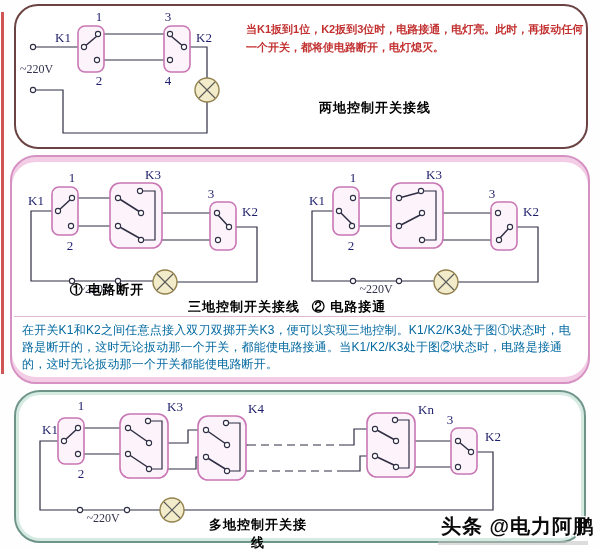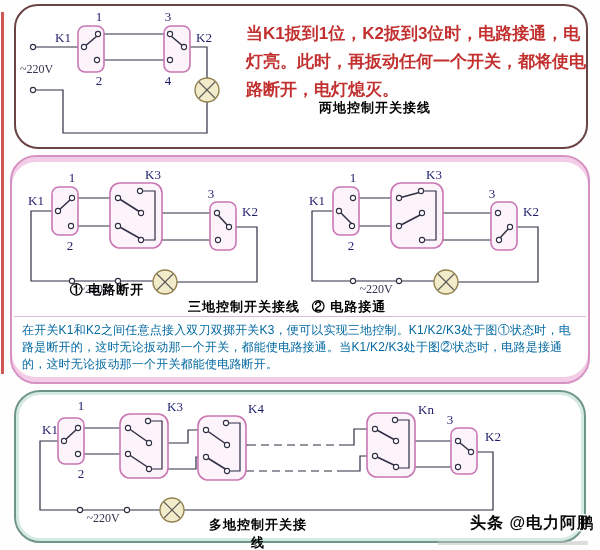--- a/index.html
+++ b/index.html
@@ -20,24 +20,24 @@
   .term{fill:#ffffff;stroke:#2e2e44;stroke-width:1.1;}
   .sbox{fill:#fdf3fa;stroke:#c877b4;stroke-width:1.6;}
   .lampc{fill:#f3ecca;stroke:#93824f;stroke-width:1.4;}
   .lampx{stroke:#5a5a5a;stroke-width:1.1;}
   .slabel{font:13px "Liberation Serif",serif;fill:#1d1d6b;}
   .num{font:13px "Liberation Serif",serif;fill:#1d1d6b;}
   .volt{font:12px "Liberation Serif",serif;fill:#33334d;}
   .cap{position:absolute;color:#000000;font-weight:bold;font-size:13px;text-align:center;
        letter-spacing:1px;font-family:Liberation Sans, sans-serif;}
   #note-red{position:absolute;left:246px;top:20px;width:342px;color:#c23030;font-weight:600;
-            font-size:17px;line-height:1.65;}
+            font-size:11px;line-height:1.65;}
   #note-blue{position:absolute;left:22px;top:322px;width:558px;color:#0369a1;
              font-size:12px;line-height:1.4;letter-spacing:.2px;}
-  #watermark{position:absolute;right:6px;top:513px;color:#0a0a0a;font-weight:bold;font-size:16px;
+  #watermark{position:absolute;right:6px;top:513px;color:#0a0a0a;font-weight:bold;font-size:20px;
              letter-spacing:1px;
              text-shadow:-1px -1px 0 #fff,1px -1px 0 #fff,-1px 1px 0 #fff,1px 1px 0 #fff,2px 2px 2px rgba(255,255,255,.85);}
   #fineprint-strip{position:absolute;right:12px;top:541px;width:150px;height:4px;background:#bfbfbf;opacity:.55;}
 </style>
 </head>
 <body>
 
 <div id="stage">
 
   <div id="left-red-edge"></div>

